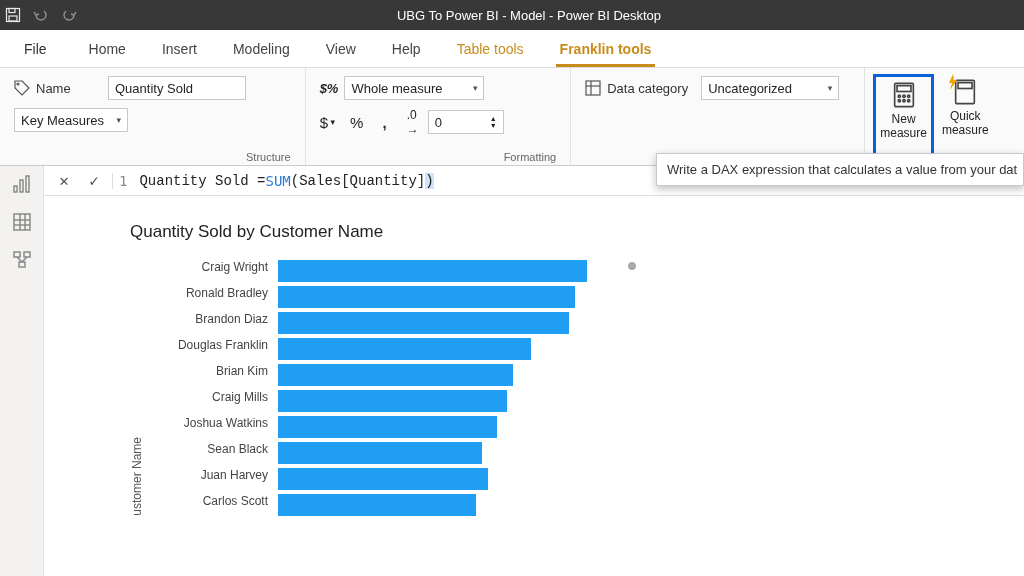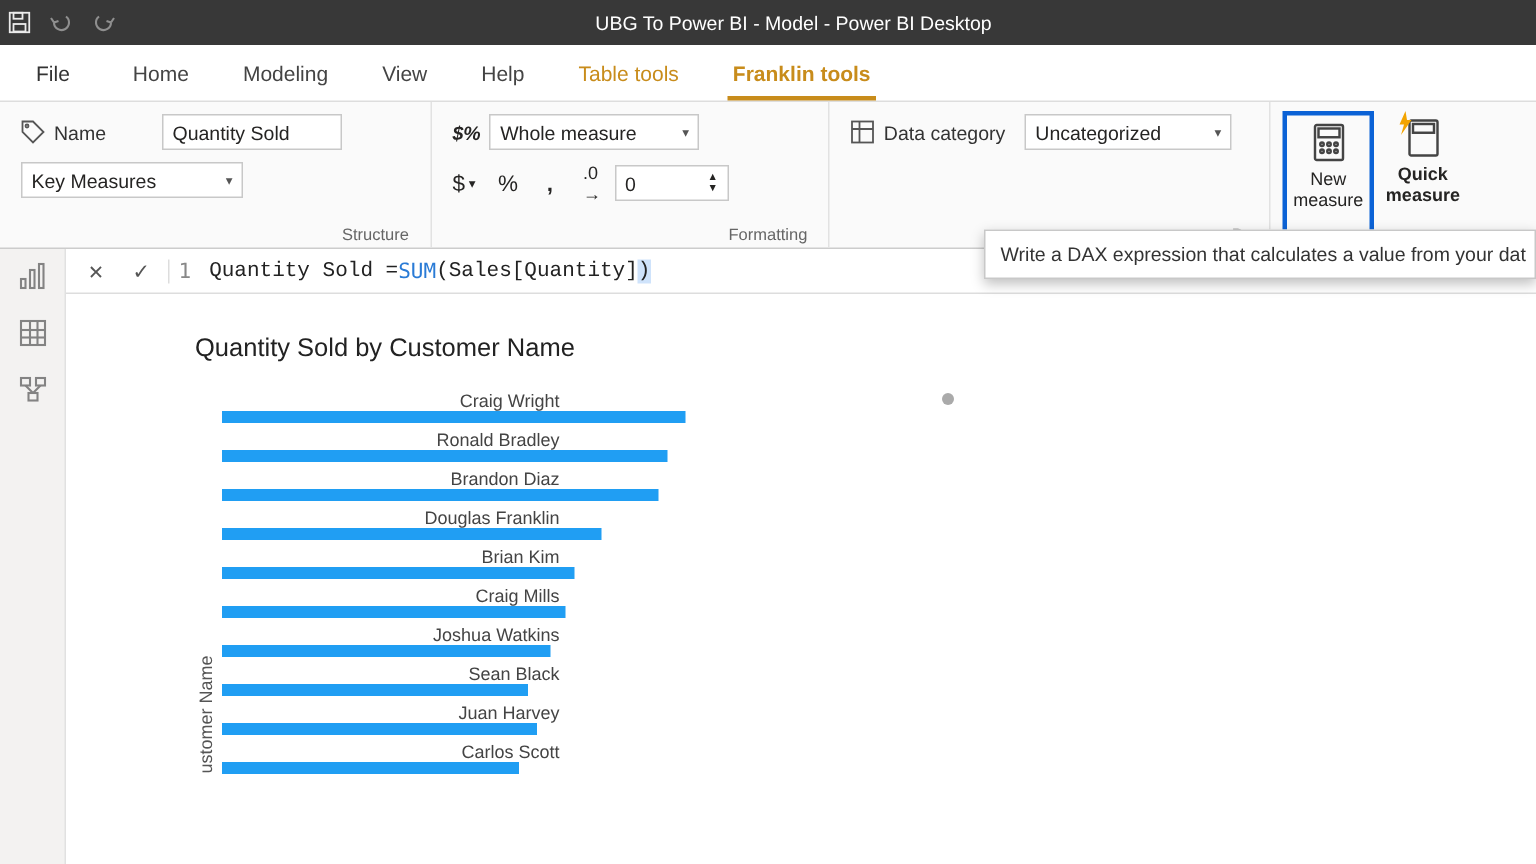--- a/index.html
+++ b/index.html
@@ -15,22 +15,22 @@
   .ribbon-tabs .tab.active { color: #c88c1b; font-weight: 600; }
   .ribbon-tabs .tab.active::after { content: ""; position: absolute; bottom: 0; left: 14px; right: 14px; height: 3px; background: #c88c1b; }
   .ribbon-body { height: 98px; display: flex; background: #fafafa; border-bottom: 1px solid #ccc; position:relative; }
   .ribbon-group { display: flex; padding: 8px 14px 2px 14px; border-right: 1px solid #e2e2e2; }
   .ribbon-group .group-rows { display: flex; flex-direction: column; gap: 8px; }
   .ribbon-group .grp-label { text-align: center; font-size: 11px; color: #666; margin-top: auto; padding-top: 4px; }
   .row-ctl { display: flex; align-items: center; gap: 6px; }
   .lbl { display: flex; align-items: center; gap: 6px; font-size: 13px; color: #333; width: 88px; }
   .shape-ico { width: 16px; height: 16px; }
   .input { height: 24px; padding: 0 6px; border: 1px solid #c8c8c8; background: #fff; font-size: 13px; display: flex; align-items: center; justify-content: space-between; gap: 4px; }
-  .input.name { width: 120px; }
-  .input.table { width: 148px; }
+  .input.name { width: 138px; }
+  .input.table { width: 114px; }
   .input.format { width: 140px; }
   .input.deci { width: 76px; }
   .input.datacat { width: 138px; }
   .chev { font-size: 9px; color: #555; }
   .fmt-icons { display: flex; gap: 10px; align-items: center; font-size: 15px; }
   .fmt-icons span { display:inline-flex; align-items:center; justify-content:center; width:18px;}
   .ribbon-btn-stack { display: flex; flex-direction: column; align-items: center; justify-content: flex-start; padding: 2px 6px; font-size: 12px; text-align:center; line-height:1.15; cursor:pointer;}
   .ribbon-btn-stack .big-ico { width: 32px; height: 32px; margin-bottom: 2px; display:flex; align-items:center; justify-content:center; }
   .highlight-box { border: 3px solid #0b62d6; padding: 2px 4px; }
   .tooltip { position: absolute; top: 85px; left: 656px; right:0; background: #fff; border: 1px solid #c8c8c8; box-shadow: 0 3px 8px rgba(0,0,0,.25); padding: 8px 10px; font-size: 13px; color: #333; white-space: nowrap; z-index: 20;}
@@ -42,21 +42,21 @@
   .formula-bar .fb-btn { width: 24px; height: 24px; display:flex; align-items:center; justify-content:center; font-size:16px; color:#555; cursor:pointer;}
   .fb-ln { color:#888; padding:0 6px; border-left:1px solid #ddd;}
   .fb-code { display:flex; gap:0; }
   .fb-code .kw { color:#2a7bd6; }
   .fb-code .txt { color:#222;font-family:Liberation Mono, monospace; }
   .chart-area { padding: 26px 24px 0 86px; }
   .chart-title { font-size: 17px; color: #222; margin-bottom: 18px; font-weight:400; }
   .chart-body { display:flex; }
   .ylabel { writing-mode: vertical-rl; transform: rotate(180deg); font-size:12px; color:#555; align-self:flex-end; padding-bottom:4px; margin-right:4px;}
   .bars { display:flex; flex-direction:column; gap:4px; position:relative;}
-  .bar-row { display:flex; align-items:center; height:22px;flex-direction:column; }
+  .bar-row { display:flex; align-items:flex-start; height:22px; }
   .bar-cat { width: 130px; text-align:right; padding-right:10px; font-size:12px; color:#444; }
   .bar-track { width: 340px; height:100%; position:relative; }
   .bar-fill { height:100%; background:#209ef3; }
   .slider-dot { width:8px; height:8px; border-radius:50%; background:#aaa; position:absolute; }
   .calc-ribbon { display:flex; padding: 6px 8px 2px 8px; gap:2px; }
 </style>
 </head>
 <body>
 
 <div class="titlebar">
@@ -80,20 +80,21 @@
           <path d="M13 8 L15 5 M13 8 L10 7"></path>
         </svg>
     </span>
   </div>
   <div class="tb-title">UBG To Power BI - Model - Power BI Desktop</div>
 </div>
 
 <div class="ribbon-tabs" id="ribbon-tabs">
     <div class="tab">File</div>
     <div class="tab">Home</div>
+    <div class="tab">Insert</div>
     <div class="tab">Modeling</div>
     <div class="tab">View</div>
     <div class="tab">Help</div>
     <div class="tab context">Table tools</div>
     <div class="tab context active">Franklin tools</div>
   </div>
 
 <div class="ribbon-body">
 
   <div class="ribbon-group">
@@ -185,21 +186,21 @@
     <div class="ribbon-btn-stack">
       <div class="big-ico" style="position:relative;">
         <svg viewBox="0 0 24 24" width="28" height="28" fill="none" stroke="#444" stroke-width="1.4">
             <rect x="4" y="2" width="16" height="20" rx="1"></rect>
             <rect x="6" y="4" width="12" height="5"></rect>
           </svg>
         <svg viewBox="0 0 12 16" width="12" height="16" style="position:absolute;left:-2px;top:-2px;" fill="#f3a400">
             <path d="M6 0L2 9h3l-2 7 7-10H7z"></path>
           </svg>
       </div>
-      <span style="white-space:pre-line;font-weight:bold;">Quick
+      <span style="white-space:pre-line;">Quick
 measure</span>
     </div>
   </div>
 
   <div class="tooltip">Write a DAX expression that calculates a value from your dat</div>
 </div>
 
 <div class="body-area">
   <div class="nav-rail">
     <div class="nav-ico">

